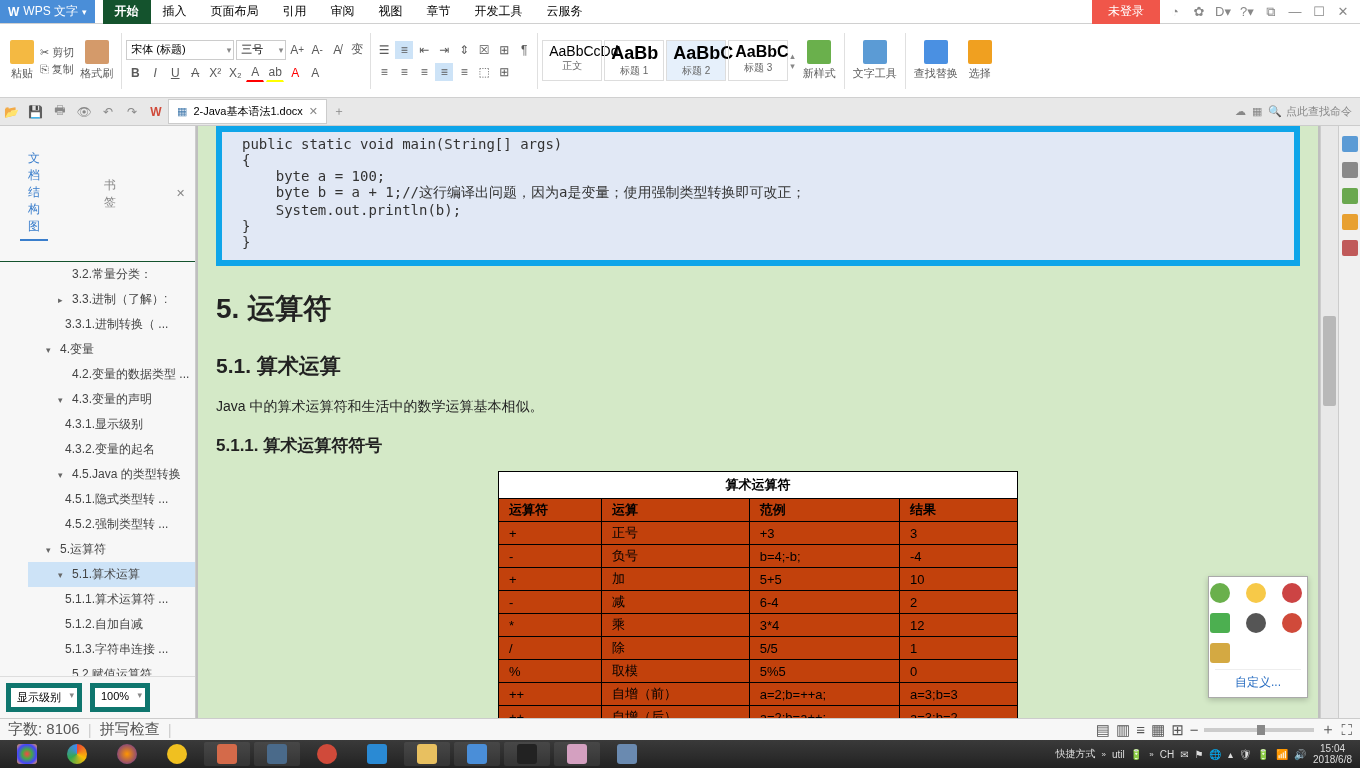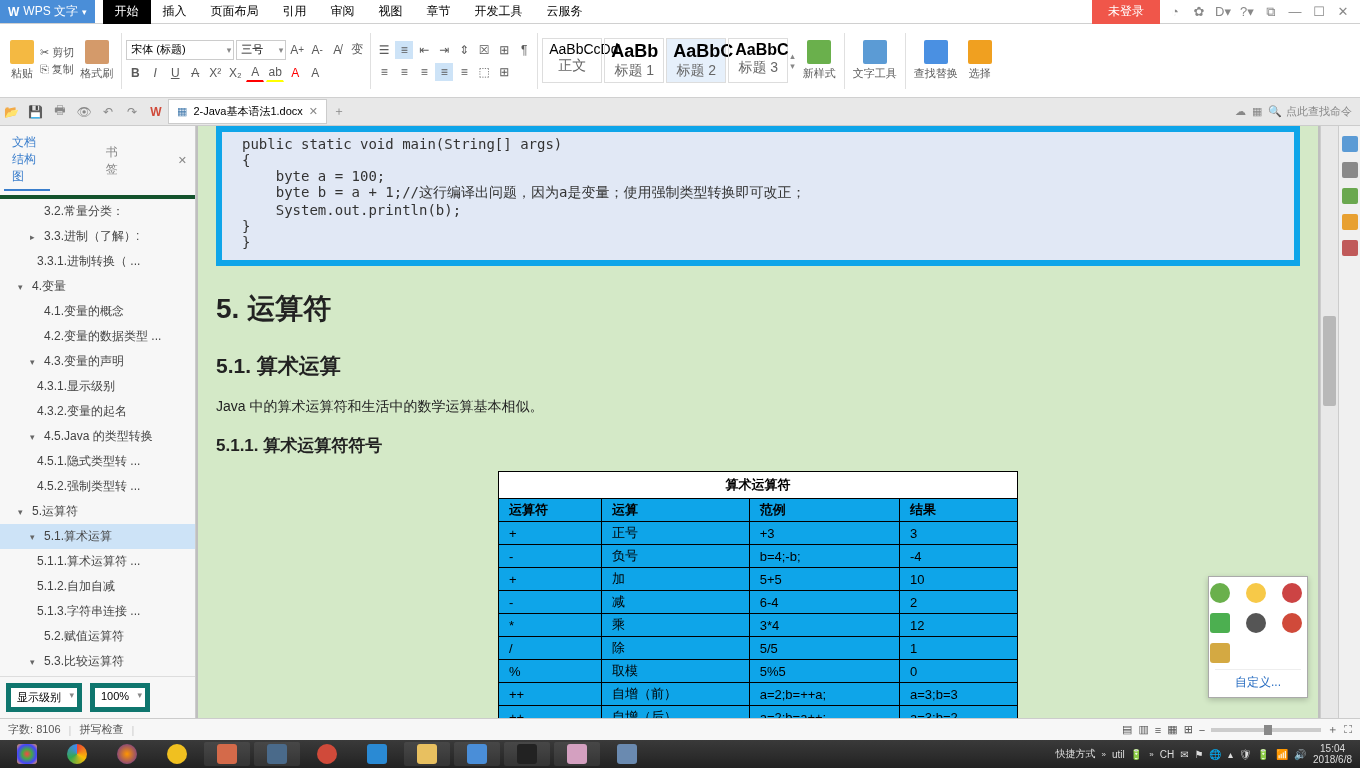--- a/index.html
+++ b/index.html
@@ -3,21 +3,21 @@
 <meta charset="utf-8">
 <style>
 * { margin: 0; padding: 0; box-sizing: border-box; font-family: "Microsoft YaHei", sans-serif; }
 body { width: 1360px; height: 768px; overflow: hidden; background: #fff; font-size: 12px; }
 
 .titlebar { height: 24px; background: #fff; display: flex; align-items: center; border-bottom: 1px solid #d0d0d0; }
 .app-logo { background: #4a8ed8; color: #fff; padding: 3px 8px; font-size: 12px; display: flex; align-items: center; gap: 4px; }
 .app-logo-icon { font-weight: bold; }
 .menu-tabs { display: flex; margin-left: 8px; }
 .menu-tab { padding: 4px 12px; font-size: 12px; cursor: pointer; }
-.menu-tab.active { background: #000000; color: #fff; }
+.menu-tab.active { background: #14532d; color: #fff; font-weight: bold; }
 .titlebar-right { margin-left: auto; display: flex; align-items: center; gap: 6px; padding-right: 8px; }
 .login-btn { background: #f0564a; color: #fff; padding: 4px 16px; font-size: 12px; }
 .title-icon { width: 18px; height: 18px; display: flex; align-items: center; justify-content: center; color: #888; font-size: 13px; }
 
 .ribbon { height: 74px; background: #fff; border-bottom: 1px solid #d0d0d0; display: flex; align-items: center; padding: 0 6px; gap: 2px; }
 .ribbon-btn-large { display: flex; flex-direction: column; align-items: center; gap: 2px; font-size: 11px; color: #5a5a5a; padding: 2px 4px; }
 .rb-icon { width: 24px; height: 24px; background: #6aa84f; border-radius: 2px; }
 .ribbon-sep { width: 1px; height: 56px; background: #e0e0e0; margin: 0 2px; }
 .clip-icons { display: flex; flex-direction: column; gap: 2px; font-size: 11px; color: #5a5a5a; }
 .clip-row { display: flex; align-items: center; gap: 3px; }
@@ -26,64 +26,64 @@
 .combo { border: 1px solid #ccc; height: 20px; padding: 0 14px 0 4px; font-size: 11px; display: flex; align-items: center; position: relative; background: #fff; }
 .combo::after { content: "▾"; position: absolute; right: 2px; font-size: 9px; color: #888; }
 .tb { width: 18px; height: 18px; display: flex; align-items: center; justify-content: center; font-size: 12px; color: #5a5a5a; border: 1px solid transparent; }
 .tb.bold { font-weight: bold; }
 .tb.italic { font-style: italic; }
 .tb.underline { text-decoration: underline; }
 .tb.strike { text-decoration: line-through; }
 .para-row { display: flex; gap: 2px; }
 .style-box { border: 1px solid #ddd; padding: 2px 6px; text-align: center; width: 60px; }
 .style-prev { font-size: 14px; }
-.style-name { font-size: 14px; color: #666; }
+.style-name { font-size: 10px; color: #666; }
 .style-scroll { display: flex; align-items: center; }
 .style-row { display: flex; gap: 2px; }
 
 .doc-tabs { height: 28px; background: #e8e8e8; display: flex; align-items: center; border-bottom: 1px solid #ccc; }
 .dt-icon { width: 20px; height: 20px; display: flex; align-items: center; justify-content: center; margin: 0 2px; color: #888; font-size: 12px; }
 .doc-tab { background: #fff; padding: 4px 8px; display: flex; align-items: center; gap: 6px; border: 1px solid #ccc; font-size: 11px; }
 .doc-close { font-size: 11px; color: #888; }
 .doc-tabs-right { margin-left: auto; display: flex; align-items: center; gap: 6px; padding-right: 8px; font-size: 11px; color: #888; }
 .search-hint { display: flex; align-items: center; gap: 4px; }
 
 .main-area { display: flex; height: calc(100% - 24px - 74px - 28px - 22px - 28px); }
 .sidebar { width: 196px; background: #f7f7f7; border-right: 1px solid #ccc; display: flex; flex-direction: column; }
-.sidebar-tabs { display: flex; border-bottom: 4px solid #14532d; align-items: center; padding: 4px; gap: 48px; }
+.sidebar-tabs { display: flex; border-bottom: 1px solid #14532d; align-items: center; padding: 20px; gap: 48px; }
 .sb-tab { padding: 4px 8px; font-size: 12px; color: #3a7ecc; }
 .sb-close { margin-left: auto; font-size: 11px; color: #888; padding: 0 4px; }
 .outline { flex: 1; overflow-y: auto; font-size: 12px; }
-.ol-item { padding: 4px 4px 4px 18px; display: flex; align-items: center; gap: 4px; white-space: nowrap; overflow: hidden; text-overflow: ellipsis; color: #444; }
+.ol-item { padding: 4px 4px 4px 18px; display: flex; align-items: center; gap: 4px; white-space: nowrap; overflow: hidden; text-overflow: ellipsis; color: #444; margin-left: 28px; }
 .ol-item.l2 { padding-left: 30px; }
 .ol-item.l3 { padding-left: 23px; }
 .ol-item.active { background: #cde3f7; }
 .ol-arrow { font-size: 9px; color: #666; width: 10px; }
 .sidebar-footer { padding: 6px; display: flex; gap: 8px; border-top: 1px solid #ddd; }
 .sf-combo { border: 5px solid #0f766e; padding: 2px 16px 2px 6px; font-size: 11px; position: relative; background: #fff; }
 .sf-combo::after { content: "▾"; position: absolute; right: 3px; font-size: 9px; color: #888; }
 
 .doc-wrap { flex: 1; background: #bfbfbf; display: flex; position: relative; }
 .doc-scroll { flex: 1; overflow: hidden; }
 .page { background: #d4e9c7; width: 1120px; margin: 0 auto; padding: 0 18px 40px 18px; min-height: 100%; }
 .code-box { background: #e1e8f5; border: 6px solid #0ea5e9; font-family: Consolas, monospace; font-size: 14px; padding: 4px 20px 10px 20px; white-space: pre; color: #333; margin-bottom: 24px; }
 .h1 { font-size: 28px; font-weight: bold; margin: 20px 0 24px 0; color: #222; }
 .h2 { font-size: 21px; font-weight: bold; margin: 0 0 18px 0; color: #222; }
 .h3 { font-size: 17px; font-weight: bold; margin: 12px 0 14px 0; color: #222; }
 .para { font-size: 14px; margin: 0 0 18px 0; color: #222; }
-.op-table { border-collapse: collapse; background: #0ea5e9; font-size: 13px; width: 520px; margin: 12px auto; }
+.op-table { border-collapse: collapse; background: #c2410c; font-size: 13px; width: 520px; margin: 12px auto; }
 .op-table caption { font-weight: bold; padding: 4px; background: #fff; border: 1px solid #000; border-bottom: none; }
 .op-table th, .op-table td { border: 1px solid #000; padding: 2px 10px; text-align: left; height: 19px; }
 .op-table th { font-weight: bold; font-family: Liberation Mono, monospace; }
 .vscroll { width: 18px; background: #e8e8e8; border-left: 1px solid #ccc; position: relative; }
 .vthumb { position: absolute; top: 190px; left: 2px; right: 2px; height: 90px; background: #b8b8b8; border-radius: 2px; }
 .vside { width: 22px; background: #f0f0f0; border-left: 1px solid #ccc; display: flex; flex-direction: column; align-items: center; gap: 10px; padding-top: 10px; }
 .vside-icon { width: 16px; height: 16px; background: #888; border-radius: 2px; }
 
-.statusbar { height: 22px; background: #f7f7f7; border-top: 1px solid #ccc; display: flex; align-items: center; font-size: 11px; color: #555; padding: 0 8px; gap: 8px; text-align: right; }
+.statusbar { height: 22px; background: #f7f7f7; border-top: 1px solid #ccc; display: flex; align-items: center; font-size: 15px; color: #555; padding: 0 8px; gap: 8px; text-align: right; }
 .statusbar-right { margin-left: auto; display: flex; align-items: center; gap: 6px; }
 .zoom-slider { width: 110px; height: 4px; background: #ccc; position: relative; }
 .zoom-thumb { position: absolute; top: -3px; left: 48%; width: 8px; height: 10px; background: #888; }
 
 .taskbar { height: 28px; background: linear-gradient(#3a3a3a,#222); display: flex; align-items: center; padding: 0 4px; gap: 4px; }
 .tb-btn { width: 46px; height: 24px; display: flex; align-items: center; justify-content: center; border-radius: 2px; }
 .tb-glow { background: rgba(255,255,255,0.08); }
 .tb-img { width: 20px; height: 20px; border-radius: 3px; }
 .tb-tray { margin-left: auto; display: flex; align-items: center; gap: 6px; color: #ddd; font-size: 10px; padding-right: 4px; }
 .tb-clock { display: flex; flex-direction: column; align-items: center; line-height: 1.1; }
@@ -272,24 +272,20 @@
           <span class="ol-arrow">▸</span>
           <span>3.3.进制（了解）:</span>
         </div>
         <div class="ol-item l3">
           <span class="ol-arrow"></span>
           <span>3.3.1.进制转换（ ...</span>
         </div>
         <div class="ol-item l1">
           <span class="ol-arrow">▾</span>
           <span>4.变量</span>
-        </div>
-        <div class="ol-item l2">
-          <span class="ol-arrow"></span>
-          <span>4.1.变量的概念</span>
         </div>
         <div class="ol-item l2">
           <span class="ol-arrow"></span>
           <span>4.2.变量的数据类型 ...</span>
         </div>
         <div class="ol-item l2">
           <span class="ol-arrow">▾</span>
           <span>4.3.变量的声明</span>
         </div>
         <div class="ol-item l3">

